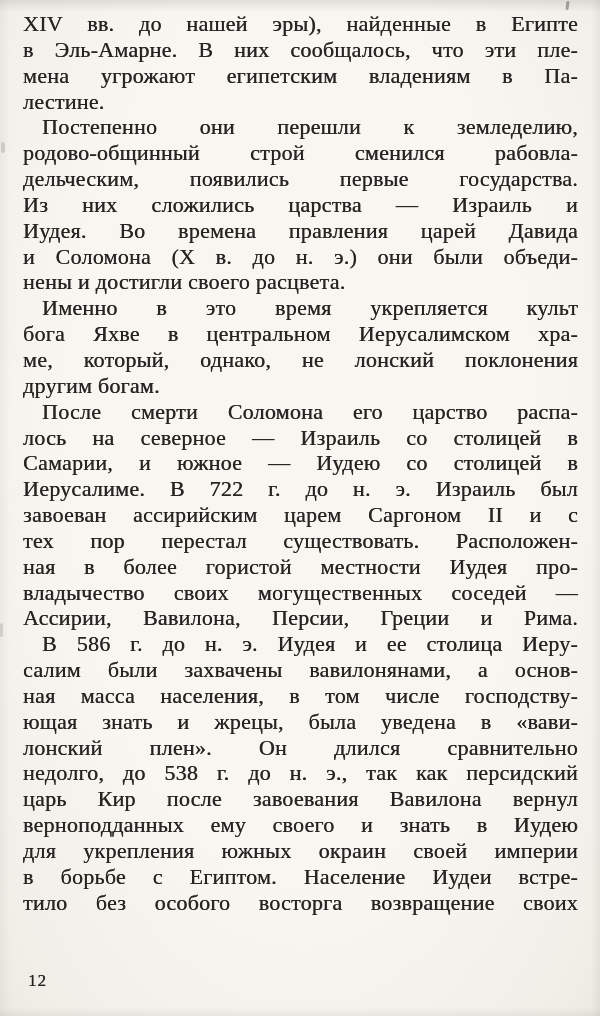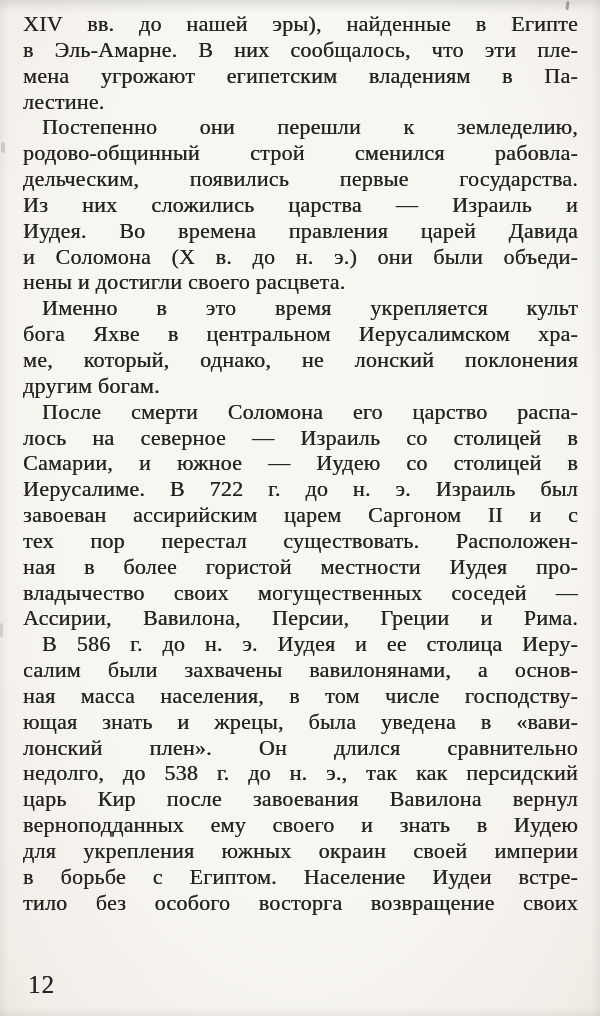--- a/index.html
+++ b/index.html
@@ -48,21 +48,21 @@
     text-align-last: left;
     -moz-text-align-last: left;
   }
   .line.first {
     text-indent: 19px;
   }
   .page-number {
     position: absolute;
     left: 28px;
     top: 971px;
-    font-size: 25px;
+    font-size: 17px;
     letter-spacing: 1px;
     text-shadow: 0.35px 0 0 rgba(38,36,34,0.85);
   }
   .speck {
     position: absolute;
     pointer-events: none;
     border-radius: 2px;
   }
   .speck-1 { left: 566px; top: 1px;  width: 3px; height: 9px;  background: rgba(70,68,64,0.45); transform: rotate(8deg); }
   .speck-2 { left: 517px; top: 261px; width: 5px; height: 4px;  background: rgba(120,118,112,0.35); }

